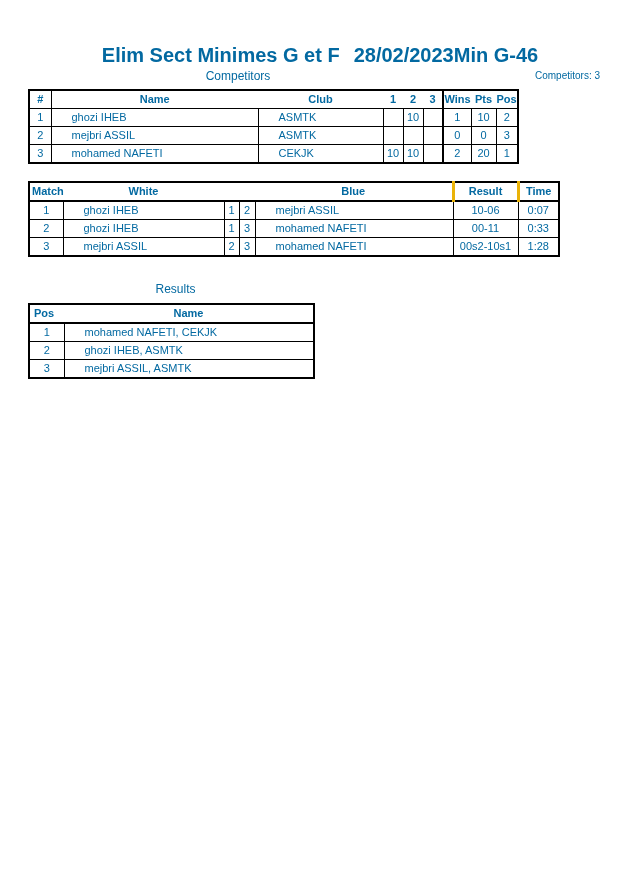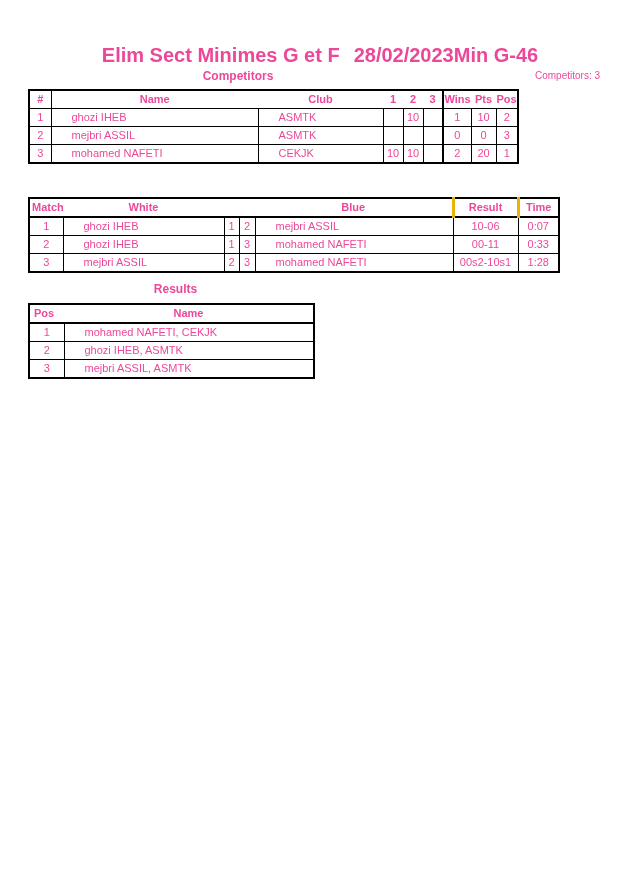--- a/index.html
+++ b/index.html
@@ -1,34 +1,34 @@
 <!DOCTYPE html>
 <html><head>
 <meta charset="utf-8">
 <style>
   html,body { margin:0; padding:0; background:#ffffff; }
   #page {
     position:relative;
     width:630px; height:891px;
     background:#ffffff;
     font-family:"Liberation Sans", sans-serif;
-    color:#ec4899;
+    color:#0369a1;
     overflow:hidden;
   }
   
   #main-title {
     position:absolute; top:44px; left:5px; width:630px;
     display:flex; justify-content:center; align-items:baseline;
     font-size:20px; font-weight:bold; white-space:nowrap;
   }
   #main-title .t-date { margin-left:14px; }
   #main-title .t-cat  { }
 
   .section-label {
-    position:absolute; font-size:12px; font-weight:bold; text-align:center;
+    position:absolute; font-size:12px; font-weight:normal; text-align:center;
   }
   #lbl-competitors { top:69px; left:28px; width:420px; }
   #lbl-matches     { top:176px; left:28px; width:540px; }
   #lbl-results     { top:282px; left:28px; width:295px; }
 
   #competitors-count {
     position:absolute; top:70px; right:30px;
     font-size:10px; text-align:right;
   }
 
@@ -47,21 +47,21 @@
   }
   .tbl th { font-weight:bold; border:0; }
   .tbl td { border:1px solid #000; }
   .tbl td.al { text-align:left; padding-left:20px; }
 
   #tbl-competitors { top:89px; left:28px; width:489px; }
   #tbl-competitors th { border-bottom:1px solid #000; }
   #tbl-competitors th.h-num { border-right:1px solid #000; }
   #tbl-competitors th.thick-r, #tbl-competitors td.thick-r { border-right:2px solid #000; }
 
-  #tbl-matches { top:197px; left:28px; width:530px; }
+  #tbl-matches { top:181px; left:28px; width:530px; }
   #tbl-matches th { border-bottom:2px solid #000; }
   #tbl-matches th.br { border-right:3px solid #eab308; }
   #tbl-matches th.h-match { text-align:left; padding-left:2px; overflow:visible; }
 
   #tbl-results { top:303px; left:28px; width:285px; }
   #tbl-results th { border-bottom:2px solid #000; }
   #tbl-results th.h-pos { text-align:left; padding-left:4px; }
 </style>
 </head>
 <body>

